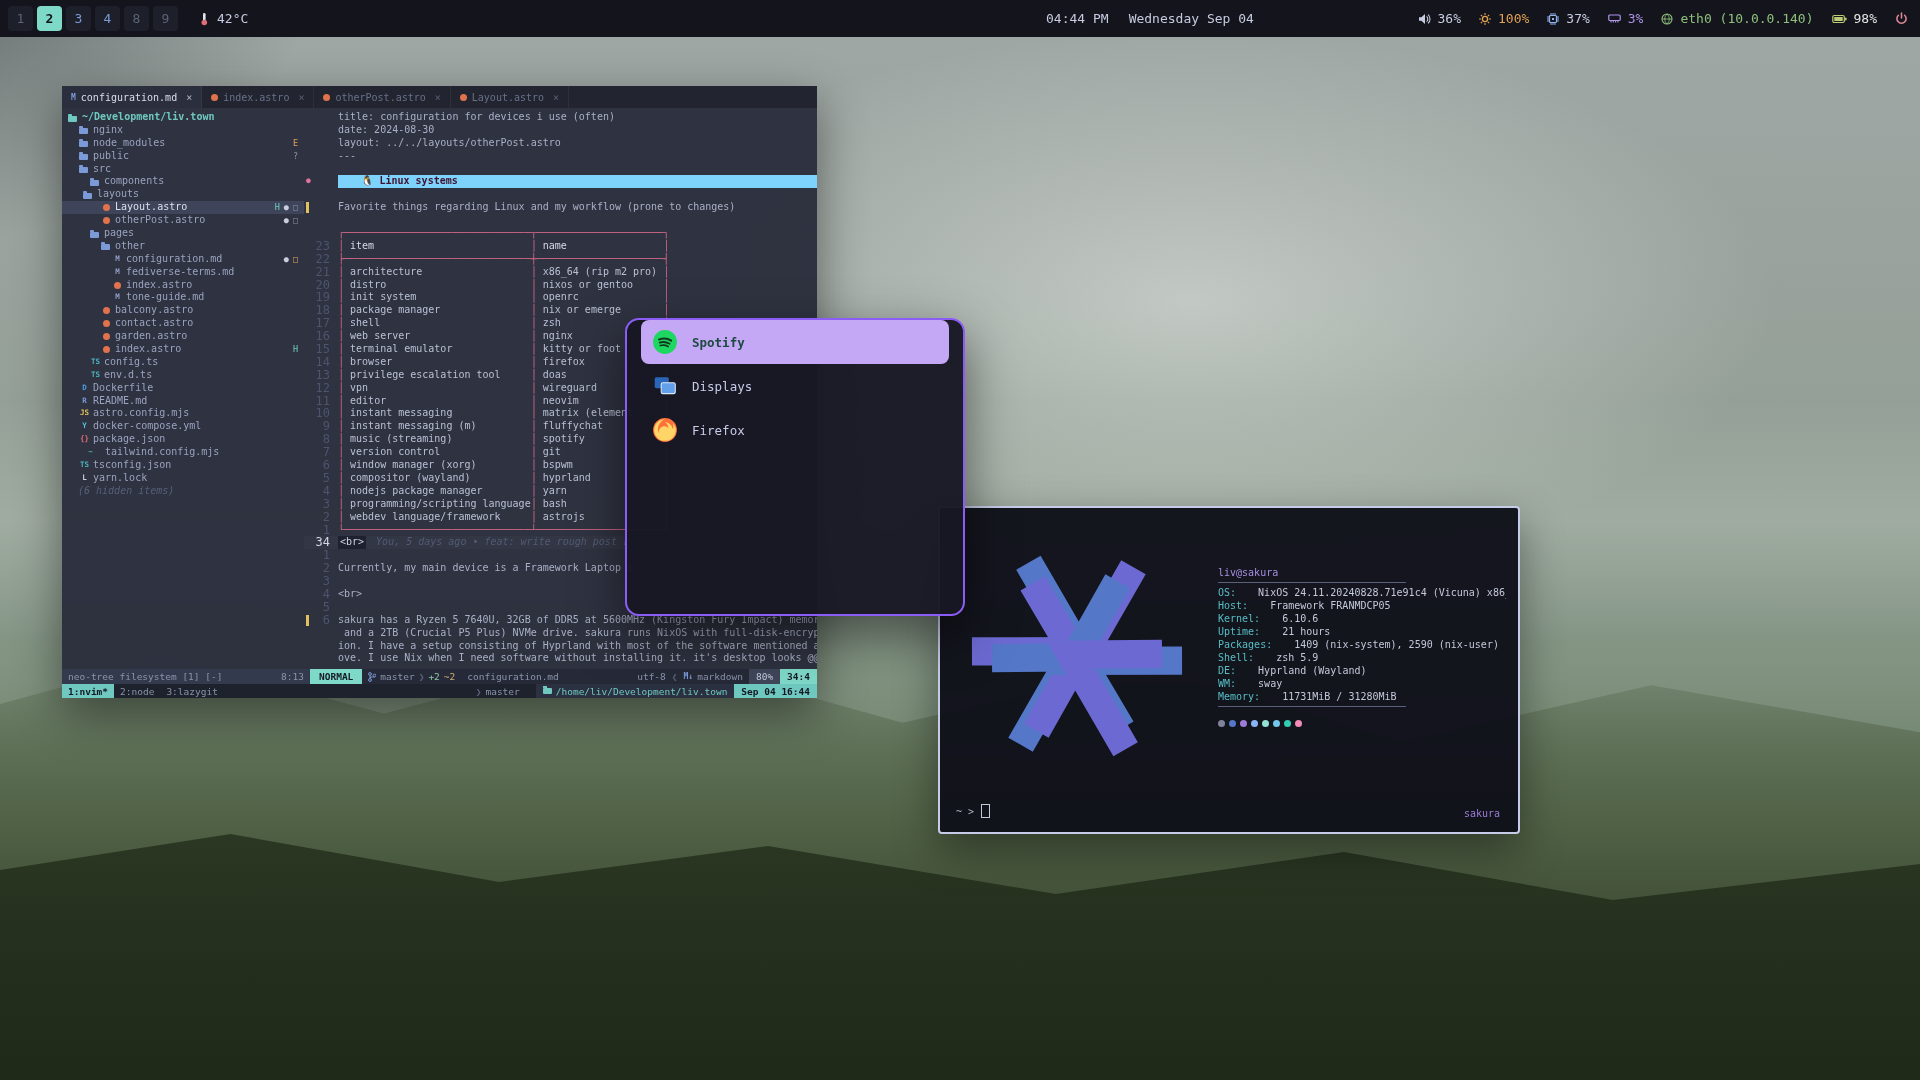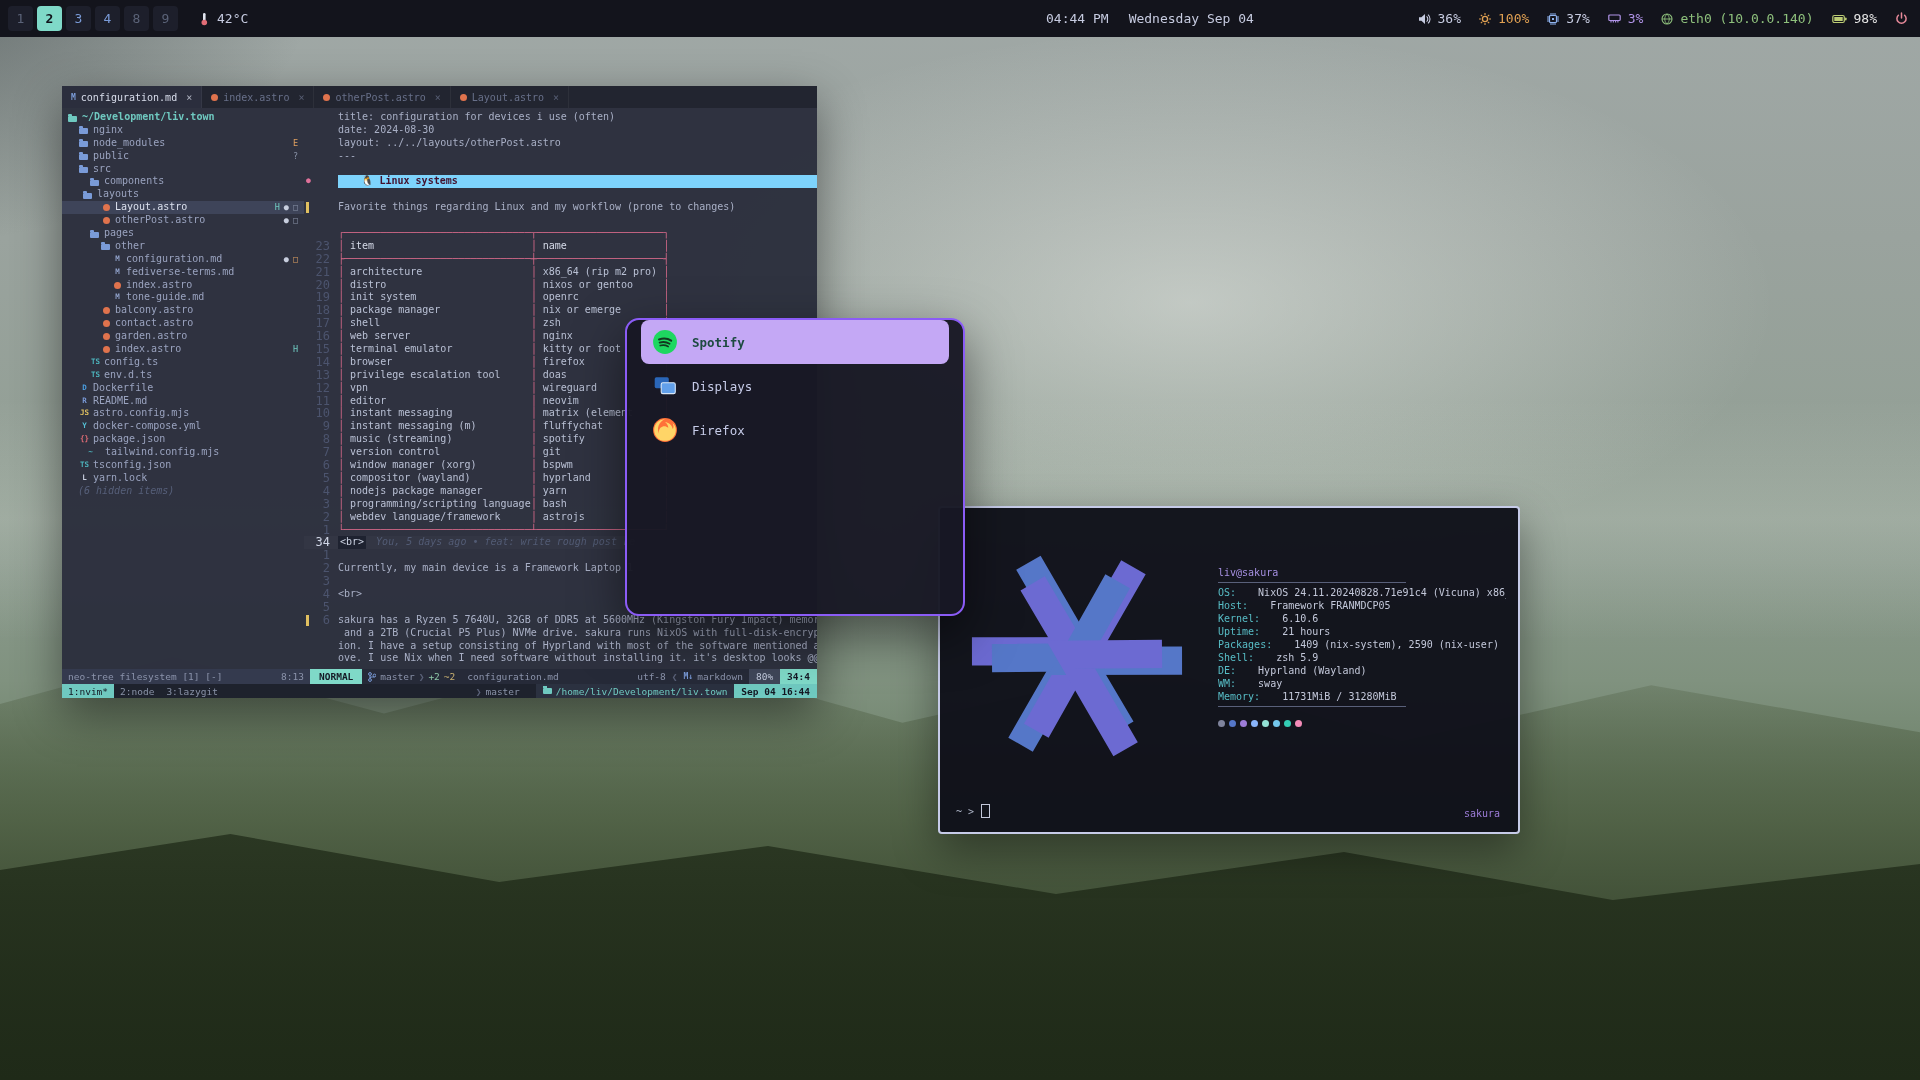--- a/index.html
+++ b/index.html
@@ -82,21 +82,21 @@
   .sl-item{display:flex;align-items:center;gap:4px;color:#8b93ab;padding:0 6px;}
   .sl-sep{color:#5a6178;display:flex;align-items:center;}
   .sl-add{color:#8ec7a8;} .sl-mod{color:#c9b070;}
   .sl-spacer{flex:1;}
   .sl-pct{background:#3f4659;color:#c3cadd;display:flex;align-items:center;padding:0 7px;}
   .sl-pos{background:#7fd9c8;color:#161926;font-weight:bold;display:flex;align-items:center;padding:0 7px;}
   .mdicon{color:#7a9bd8;font-weight:bold;font-size:8px;}
 
   .tmuxbar{height:14px;flex:0 0 auto;display:flex;align-items:stretch;font-size:9.5px;background:#1e222d;color:#8a93a8;}
   .tw{display:flex;align-items:center;padding:0 6px;}
-  .tw.active{background:#6fc9c0;color:#141722;font-weight:normal;}
+  .tw.active{background:#6fc9c0;color:#141722;font-weight:bold;}
   .tm-spacer{flex:1;}
   .tm-branch{display:flex;align-items:center;gap:4px;padding:0 8px;}
   .tm-path{background:#2b3140;color:#6fc9c0;display:flex;align-items:center;gap:4px;padding:0 7px;margin-left:8px;}
   .tm-date{background:#6fc9c0;color:#141722;display:flex;align-items:center;padding:0 7px;font-weight:bold;}
   .minifold{display:inline-block;width:9px;height:6px;background:#6fc9c0;border-radius:1px;position:relative;}
   .minifold::after{content:'';position:absolute;left:0;top:-2px;width:4px;height:2px;background:#6fc9c0;}
 
   
   .launcher{position:absolute;left:625px;top:318px;width:336px;height:294px;z-index:6;
     background:rgba(24,24,36,0.97);border:2px solid #8b5cf6;border-radius:14px;overflow:hidden;

